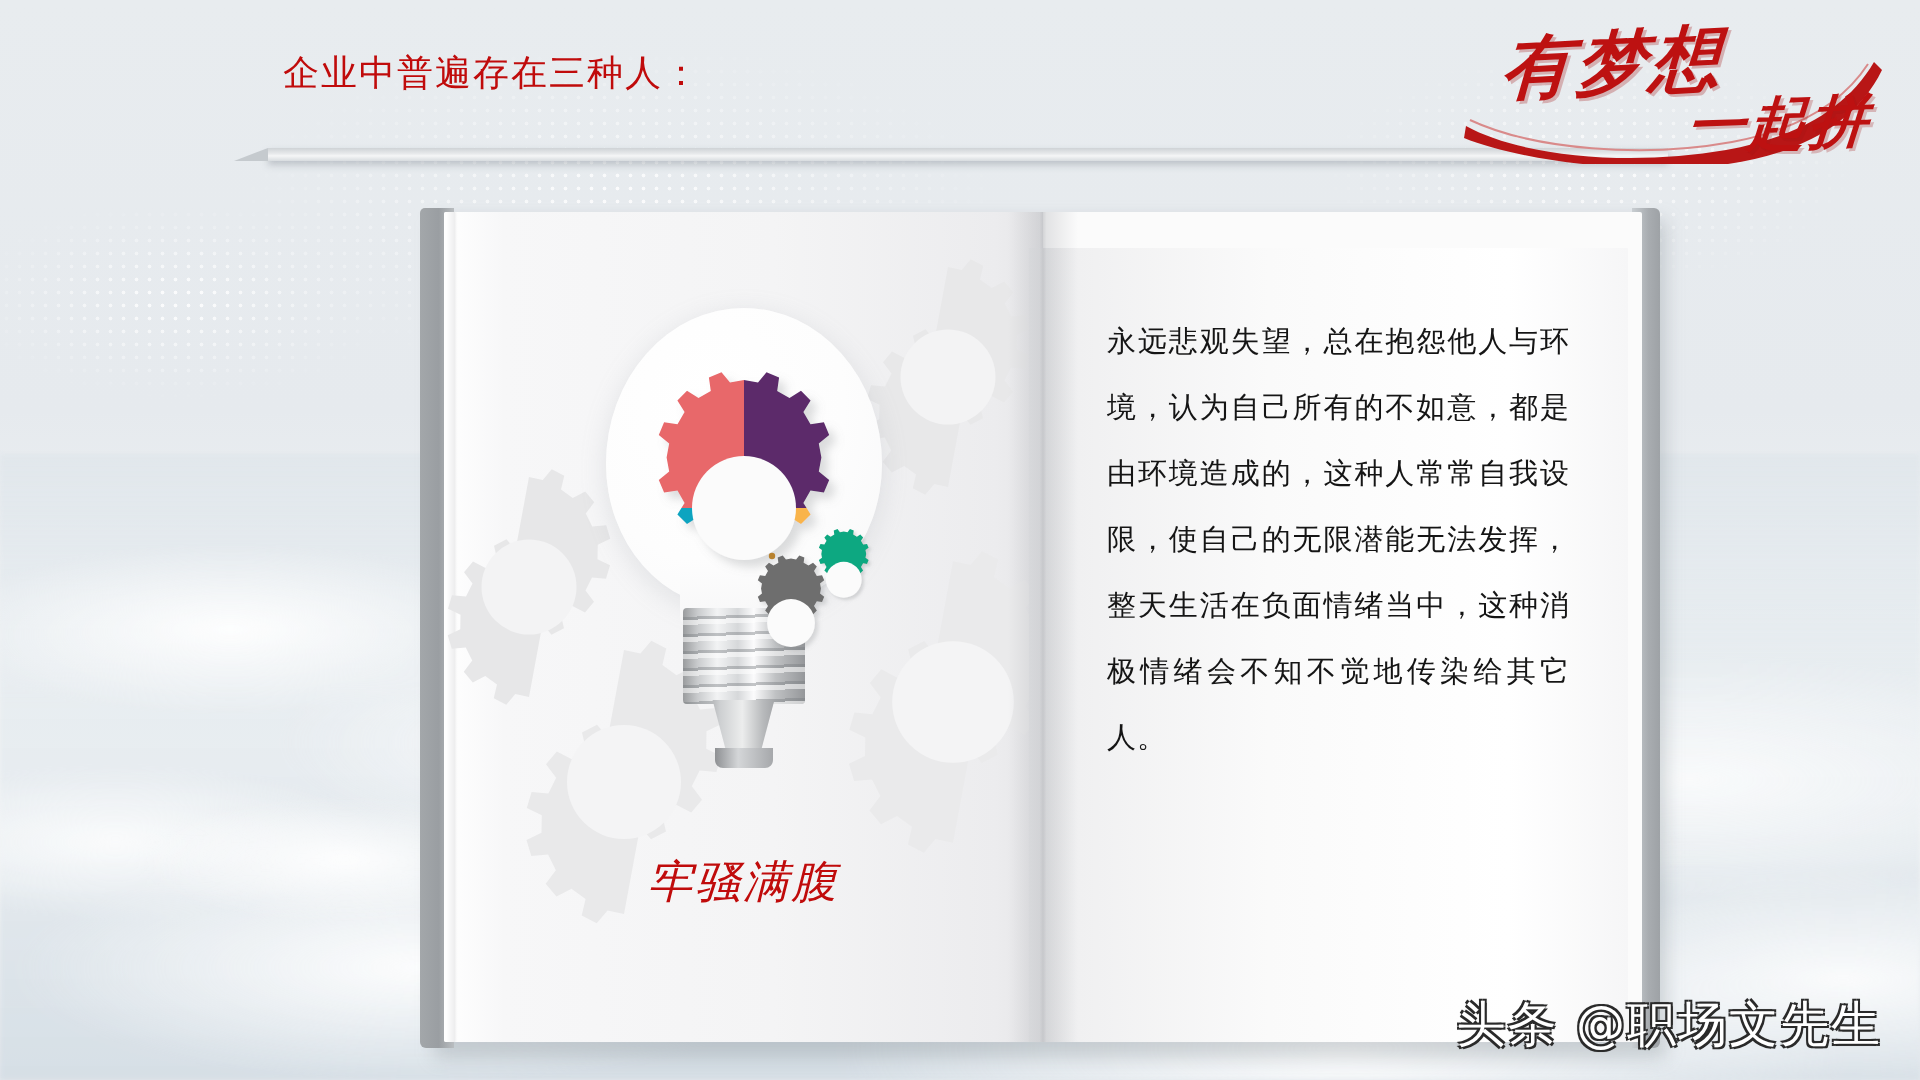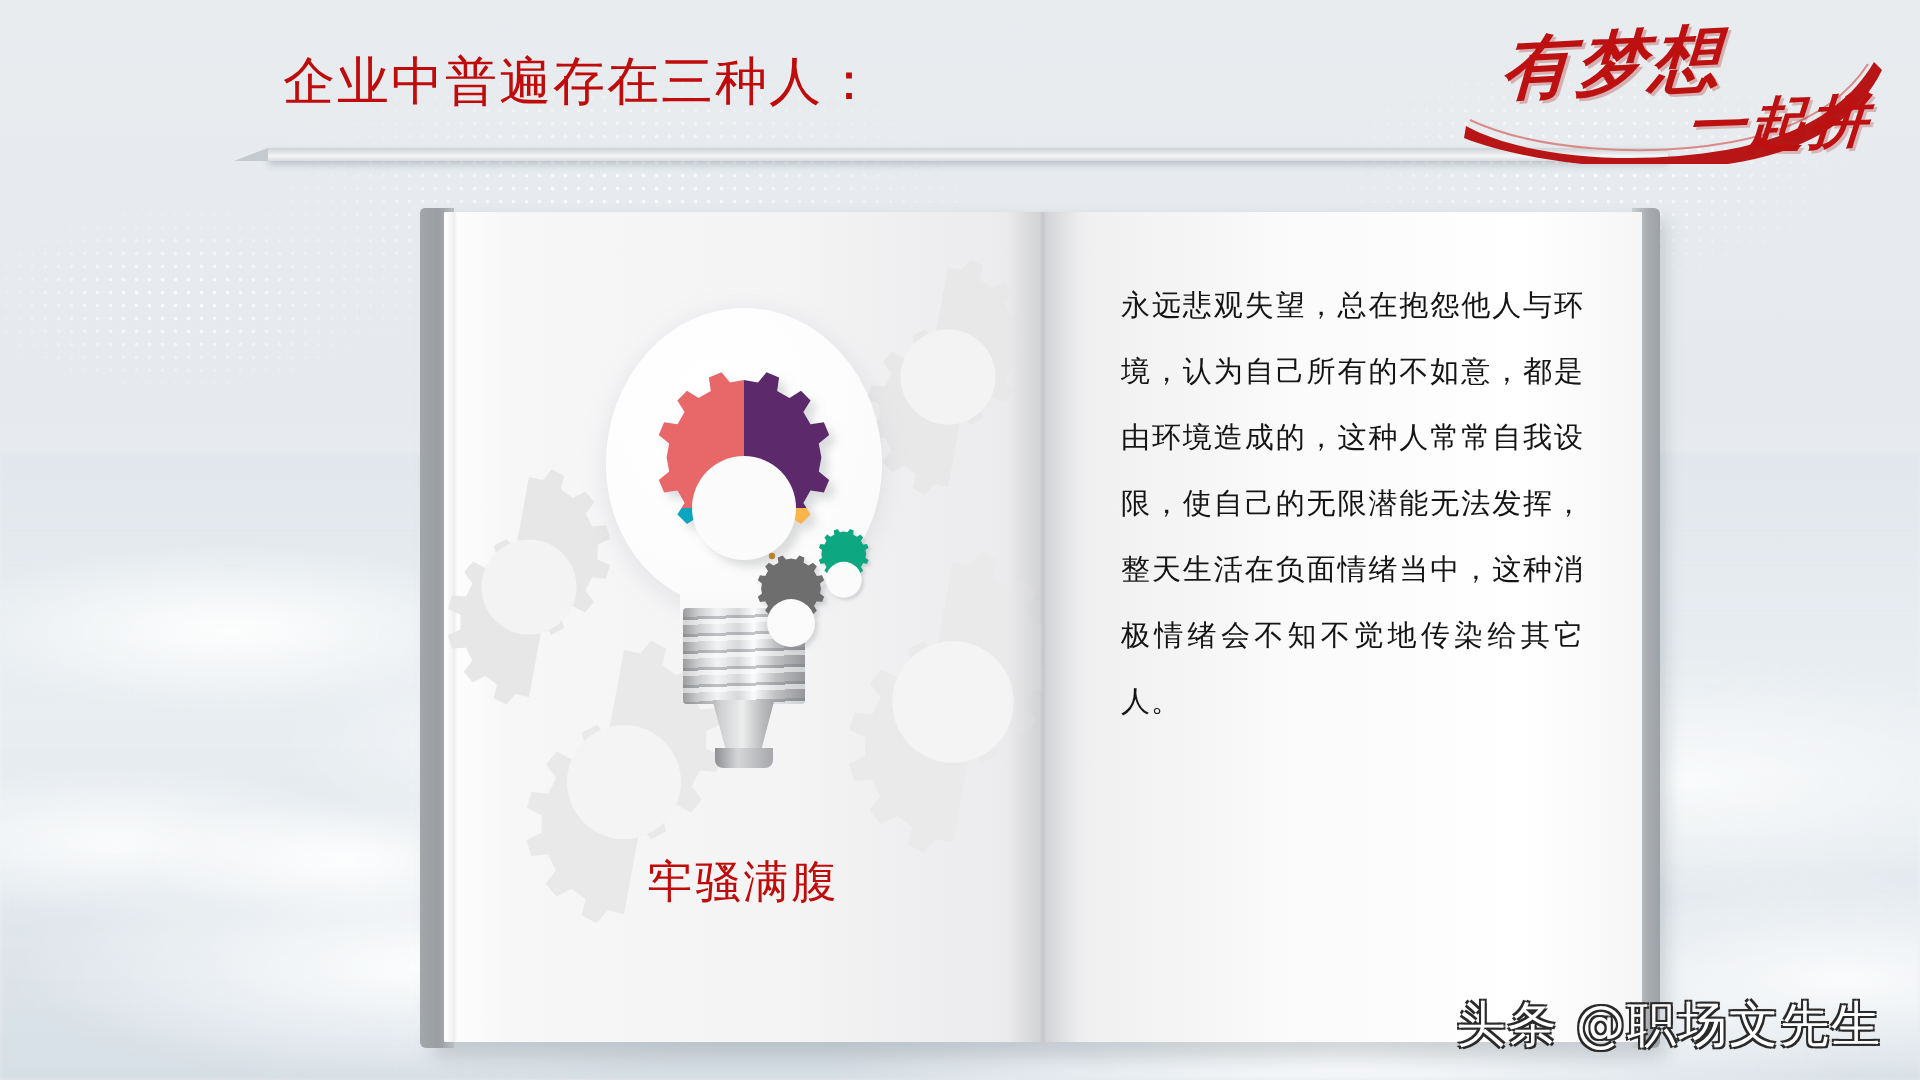--- a/index.html
+++ b/index.html
@@ -59,23 +59,23 @@
     background-image:
       radial-gradient(circle, rgba(255,255,255,.8) 1.6px, rgba(255,255,255,0) 2.2px);
     background-size:13px 13px;
     -webkit-mask-image: radial-gradient(ellipse 380px 170px at 430px 170px, #000 8%, transparent 72%);
     mask-image: radial-gradient(ellipse 380px 170px at 430px 170px, #000 8%, transparent 72%);
   }
 
   
   .page-title{
     position:absolute; left:283px; top:55px;
-    font-size:52px; line-height:1;
+    font-size:36px; line-height:1;
     color:#c00b0b; letter-spacing:2px; white-space:nowrap;
-    font-family:Liberation Sans, sans-serif;
+    font-family:Liberation Serif, serif;
   }
   .title-bar{
     position:absolute; left:268px; top:148px;
     width:1400px; height:13px;
     background:linear-gradient(180deg,#cfd3d6 0%, #e8eaec 45%, #f5f6f7 60%, #d8dcdf 100%);
     box-shadow:0 4px 7px rgba(120,130,140,.38);
   }
   .title-bar:before{
     content:""; position:absolute; left:-34px; top:0;
     border-top:0 solid transparent;
@@ -133,24 +133,26 @@
     position:absolute; left:24px; right:18px; top:4px; bottom:6px;
     background:#fbfbfb; border-radius:2px;
     overflow:hidden;
   }
   .page{
     position:absolute; top:0; bottom:0; width:50%;
   }
   .page.left{
     left:0;
     background:linear-gradient(90deg,#ffffff 0%, #f7f7f8 10%, #f4f4f5 55%, #ececee 92%, #e6e6e8 100%);
+    font-style:italic;
   }
   .page.right{
-    right:0;
+    right:14px;
     background:linear-gradient(90deg,#e4e5e7 0%, #f0f0f1 8%, #fafafa 40%, #ffffff 80%, #f6f6f7 100%);
+    margin-top:36px;
   }
   .spine-shade{
     position:absolute; left:50%; top:0; bottom:0; width:70px;
     transform:translateX(-50%);
     background:linear-gradient(90deg, rgba(180,182,186,0) 0%, rgba(168,170,175,.32) 45%, rgba(150,152,158,.40) 50%, rgba(168,170,175,.30) 55%, rgba(180,182,186,0) 100%);
   }
   .page-edge{
     position:absolute; left:2px; top:0; bottom:0; width:9px;
     background:linear-gradient(90deg,#ffffff,#ededee);
     box-shadow:1px 0 2px rgba(0,0,0,.06);

